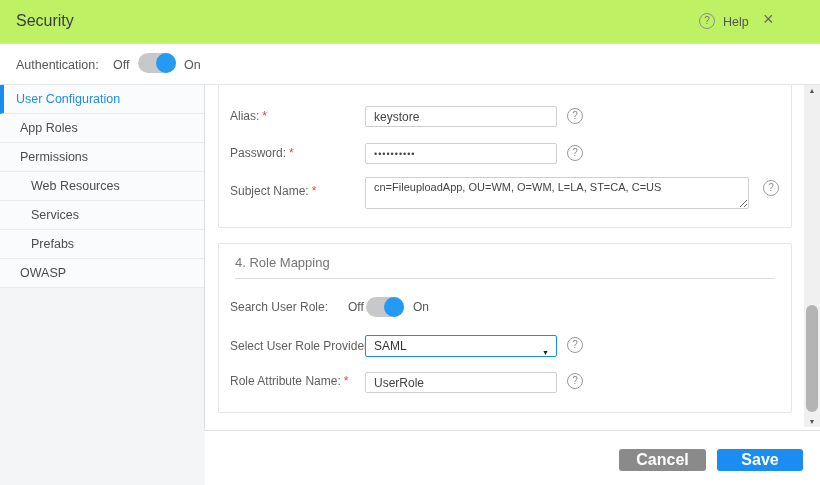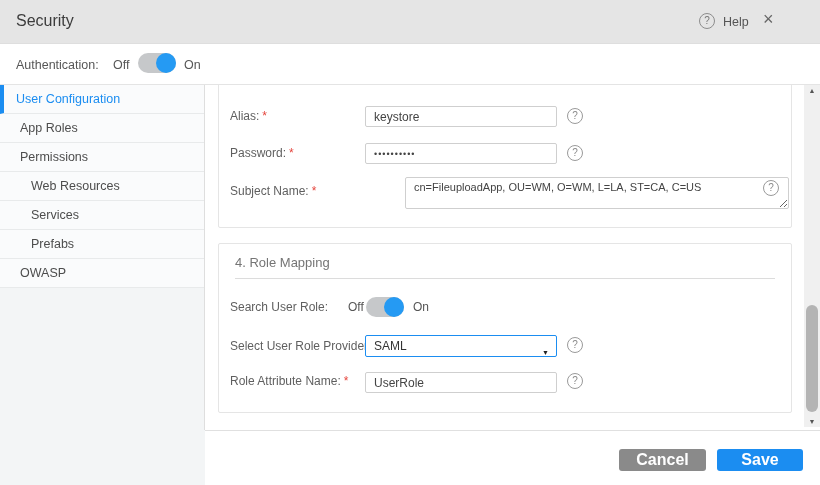--- a/index.html
+++ b/index.html
@@ -1,21 +1,21 @@
 <!DOCTYPE html>
 <html><head>
 <meta charset="utf-8">
 <style>
   * { margin:0; padding:0; box-sizing:border-box; }
   html,body { background:#fff; }
   body { font-family:"Liberation Sans", sans-serif; }
   .app { position:relative; width:820px; height:485px; background:#fff; overflow:hidden; color:#444; }
 
   
-  .header { position:absolute; left:0; top:0; width:820px; height:44px; background:#e5e5e5; border-bottom:1px solid #dedede; }
+  .header { position:absolute; left:0; top:0; width:820px; height:44px; background:#bef264; border-bottom:1px solid #dedede; }
   .title { position:absolute; left:16px; top:12px; font-size:16px; color:#3c3c3c; }
   .hdr-help-icon { position:absolute; left:699px; top:13px; width:16px; height:16px; border:1.5px solid #8d8d8d; border-radius:50%; color:#777; font-size:10px; line-height:13px; text-align:center; cursor:pointer; }
   .hdr-help-label { position:absolute; left:723px; top:15px; font-size:12.5px; color:#555; cursor:pointer; }
   .hdr-close { position:absolute; left:763px; top:9px; font-size:18px; color:#666; font-weight:300; cursor:pointer; }
 
   
   .auth-row { position:absolute; left:0; top:44px; width:820px; height:41px; background:#fff; border-bottom:1px solid #e4e4e4; }
   .auth-label { position:absolute; left:16px; top:14px; font-size:12.5px; color:#565656; }
   .tog-off { position:absolute; font-size:12.5px; color:#565656; }
   .tog-on  { position:absolute; font-size:12.5px; color:#565656; }
@@ -31,21 +31,21 @@
 
   
   .content { position:absolute; left:205px; top:85px; width:600px; height:345px; background:#fff; overflow:hidden; }
   .panel { position:absolute; left:13px; width:574px; background:#fff; border:1px solid #e5e5e5; border-radius:2px; }
   .panel.p1 { top:-32px; height:175px; }
   .panel.p2 { top:158px; height:170px; }
   .f-label { position:absolute; font-size:12px; color:#5f5f5f; }
   .req { color:#e5453d; padding-left:3px; }
   .t-input { position:absolute; left:160px; width:192px; height:21px; border:1px solid #cfcfcf; border-radius:2px; font-family:"Liberation Sans",sans-serif; font-size:12px; color:#444; padding:0 8px; background:#fff; outline:none; }
   .t-input.pwd { font-size:9px; letter-spacing:1px; }
-  .t-area { position:absolute; left:160px; top:92px; width:384px; height:32px; border:1px solid #cfcfcf; border-radius:2px; font-family:"Liberation Sans",sans-serif; font-size:11px; color:#444; padding:3px 8px; resize:both; outline:none; overflow:hidden; line-height:13px;margin-left:40px; }
+  .t-area { position:absolute; left:160px; top:92px; width:384px; height:32px; border:1px solid #cfcfcf; border-radius:2px; font-family:"Liberation Sans",sans-serif; font-size:11px; color:#444; padding:3px 8px; resize:both; outline:none; overflow:hidden; line-height:13px; }
   .help-icon { position:absolute; width:16px; height:16px; border:1.5px solid #9a9a9a; border-radius:50%; color:#8a8a8a; font-size:10px; line-height:13px; text-align:center; cursor:pointer; background:#fff; }
   .section-title { position:absolute; left:30px; top:170px; font-size:13px; color:#757575; }
   .section-divider { position:absolute; left:30px; top:193px; width:540px; height:1px; background:#dcdcdc; }
   .dropdown { position:absolute; left:160px; top:250px; width:192px; height:22px; border:1px solid #1b8df1; border-radius:2px; background:#fff; font-size:12px; color:#333; line-height:20px; padding-left:8px; cursor:pointer; }
   .dropdown .caret { position:absolute; right:7px; top:7px; font-size:7px; color:#222; }
 
   
   .scrollbar { position:absolute; left:804px; top:85px; width:16px; height:342px; background:#f0f0f0; }
   .sb-up { position:absolute; left:0; top:2px; width:16px; text-align:center; font-size:7px; color:#555; cursor:pointer; }
   .sb-down { position:absolute; left:0; bottom:2px; width:16px; text-align:center; font-size:7px; color:#555; cursor:pointer; }

